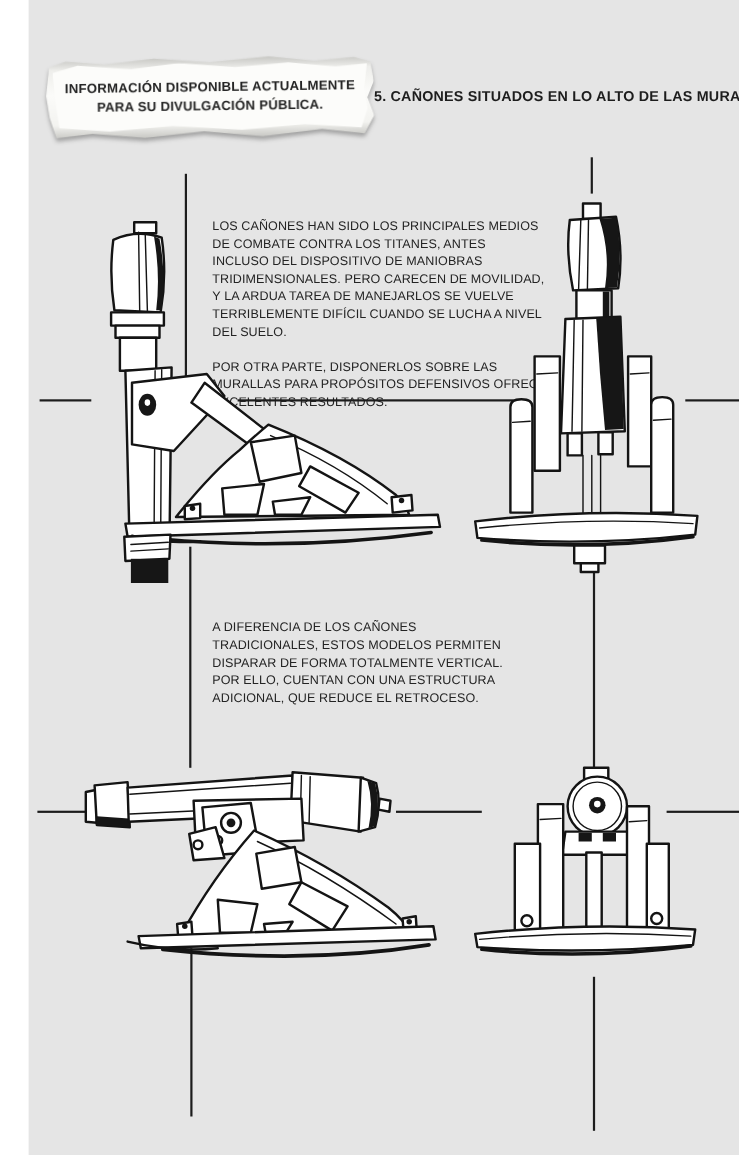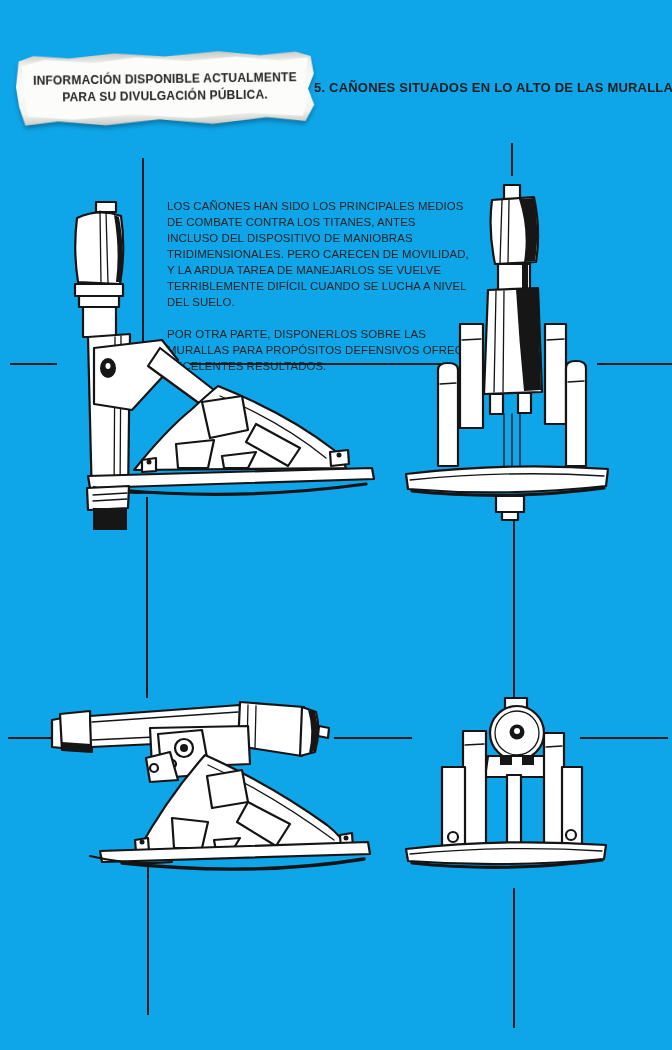--- a/index.html
+++ b/index.html
@@ -4,21 +4,21 @@
 <style>
   html,body{margin:0;padding:0;}
   body{
     width:672px;height:1050px;
     background:#ffffff;
     font-family:"Liberation Sans", sans-serif;
     position:relative;
     overflow:hidden;
     color:#1b1b1b;
   }
-  .page{position:absolute;inset:0;background:#0ea5e9;}
+  .page{position:absolute;inset:0;background:#e5e5e5;margin-left:26px;}
 
   
   .note-wrap{
     position:absolute;left:16px;top:52px;width:298px;height:74px;
     filter:drop-shadow(0 3px 2px rgba(0,0,0,0.30));
     transform:rotate(-0.8deg);
   }
   .note-outer{
     position:absolute;inset:0;
     background:linear-gradient(180deg,#c7c7c3 0%,#eeeeeb 14%,#fbfbf9 45%,#f3f3f0 82%,#c3c3bf 100%);
@@ -82,20 +82,27 @@
 DE COMBATE CONTRA LOS TITANES, ANTES
 INCLUSO DEL DISPOSITIVO DE MANIOBRAS
 TRIDIMENSIONALES. PERO CARECEN DE MOVILIDAD,
 Y LA ARDUA TAREA DE MANEJARLOS SE VUELVE
 TERRIBLEMENTE DIFÍCIL CUANDO SE LUCHA A NIVEL
 DEL SUELO.</p>
     <p>POR OTRA PARTE, DISPONERLOS SOBRE LAS
 MURALLAS PARA PROPÓSITOS DEFENSIVOS OFRECE
 EXCELENTES RESULTADOS.</p>
   </div>
+  <div class="para" id="para-detail">
+    <p>A DIFERENCIA DE LOS CAÑONES
+TRADICIONALES, ESTOS MODELOS PERMITEN
+DISPARAR DE FORMA TOTALMENTE VERTICAL.
+POR ELLO, CUENTAN CON UNA ESTRUCTURA
+ADICIONAL, QUE REDUCE EL RETROCESO.</p>
+  </div>
 
   <div class="xline" style="left:10px;top:363px;width:47px"></div>
   <div class="xline" style="left:190px;top:363px;width:251px"></div>
   <div class="xline" style="left:597px;top:363px;width:75px"></div>
   <div class="yline" style="left:142px;top:158px;height:188px"></div>
   <div class="yline" style="left:146px;top:497px;height:201px"></div>
   <div class="yline" style="left:511px;top:143px;height:33px"></div>
   <div class="yline" style="left:513px;top:516px;height:183px"></div>
 
   <div class="xline" style="left:8px;top:737px;width:49px"></div>

